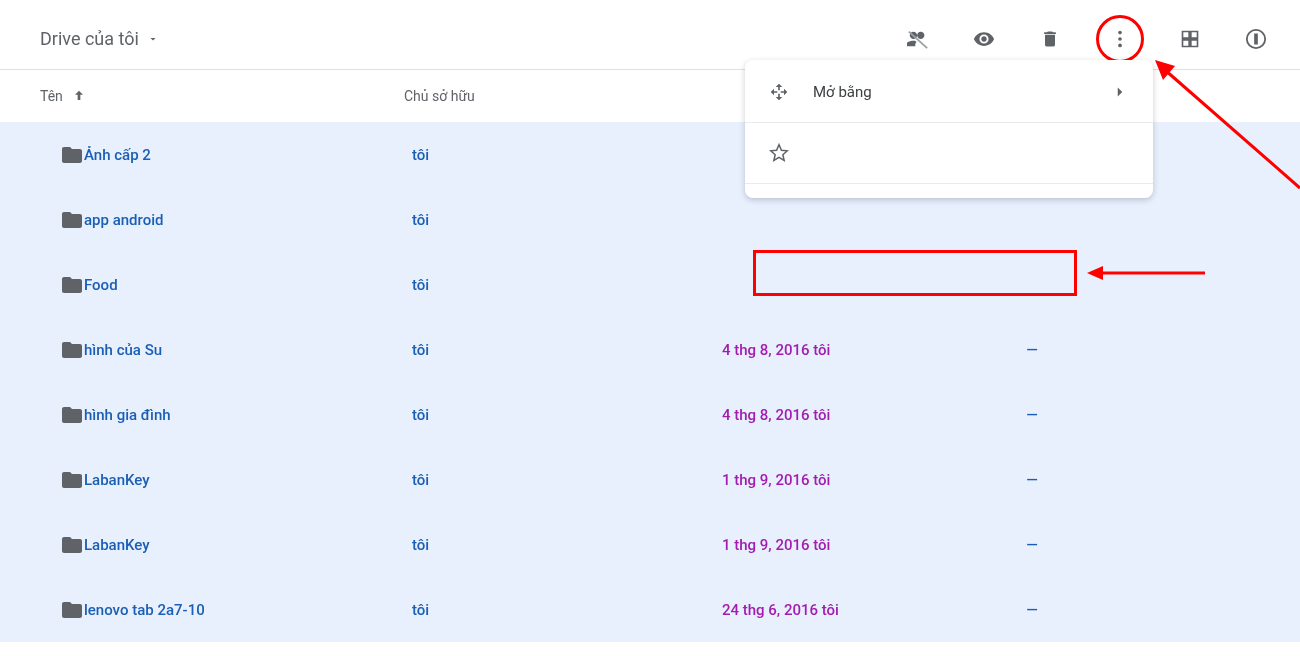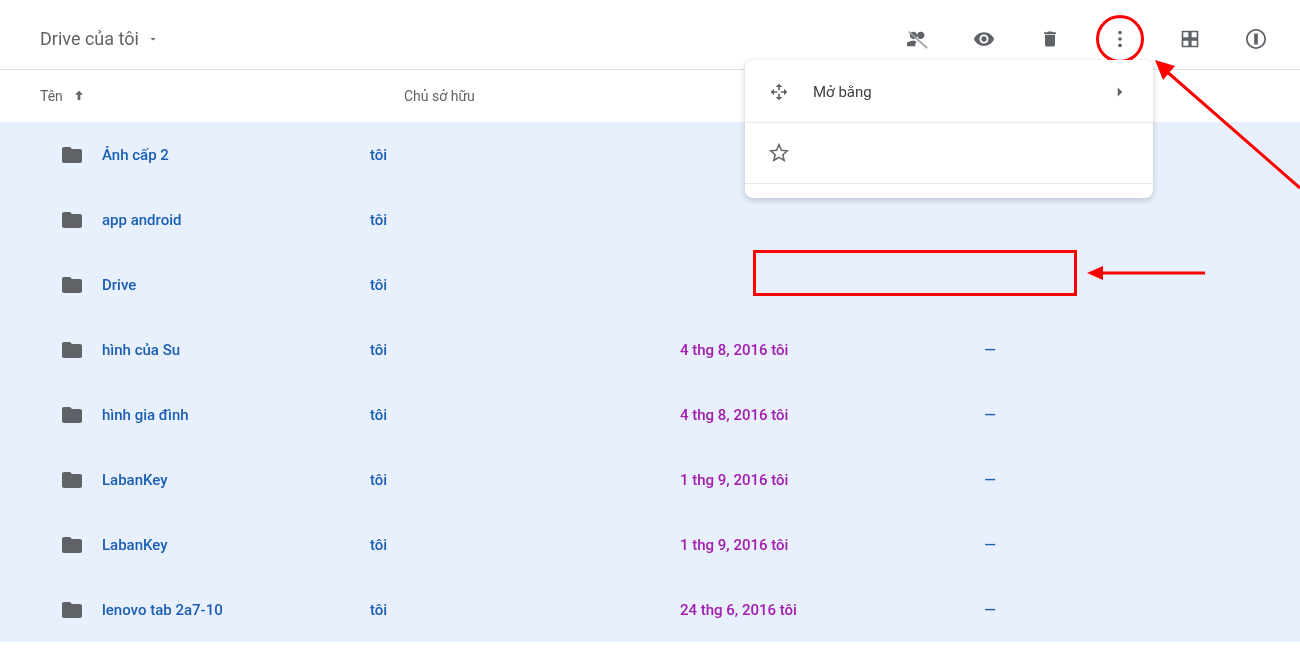--- a/index.html
+++ b/index.html
@@ -69,21 +69,21 @@
 .file-row {
   display: flex;
   align-items: center;
   height: 65px;
   color: #1a5fb4;
   font-size: 15px;
 }
 .folder-icon {
   width: 24px; height: 24px; fill: #5f6368;
 }
-.row-name { width: 370px; padding-left: 60px; display:flex; align-items:center; gap: 18px; font-weight:500;}
+.row-name { width: 412px; padding-left: 60px; display:flex; align-items:center; font-weight:500;}
 .row-owner { width: 310px; color:#1a5fb4; font-weight:500;}
 .row-modified { width: 260px; color:#a21caf; font-weight:500;}
 .row-size { width: 100px; color:#1a5fb4; text-align:center; font-weight:500;}
 .context-menu {
   position: absolute;
   top: 60px;
   left: 733px;
   width: 408px;
   background: #fff;
   border-radius: 8px;
@@ -218,21 +218,21 @@
       </div>
     <div class="row-owner">tôi</div>
     <div class="row-modified"></div>
     <div class="row-size"></div>
   </div>
   <div class="file-row">
     <div class="row-name">
         <svg class="folder-icon" viewBox="0 0 24 24">
           <path d="M10 4H4c-1.1 0-2 .9-2 2v12c0 1.1.9 2 2 2h16c1.1 0 2-.9 2-2V8c0-1.1-.9-2-2-2h-8l-2-2z"></path>
         </svg>
-        <span>Drive</span>
+        <span>Food</span>
       </div>
     <div class="row-owner">tôi</div>
     <div class="row-modified"></div>
     <div class="row-size"></div>
   </div>
   <div class="file-row">
     <div class="row-name">
         <svg class="folder-icon" viewBox="0 0 24 24">
           <path d="M10 4H4c-1.1 0-2 .9-2 2v12c0 1.1.9 2 2 2h16c1.1 0 2-.9 2-2V8c0-1.1-.9-2-2-2h-8l-2-2z"></path>
         </svg>

